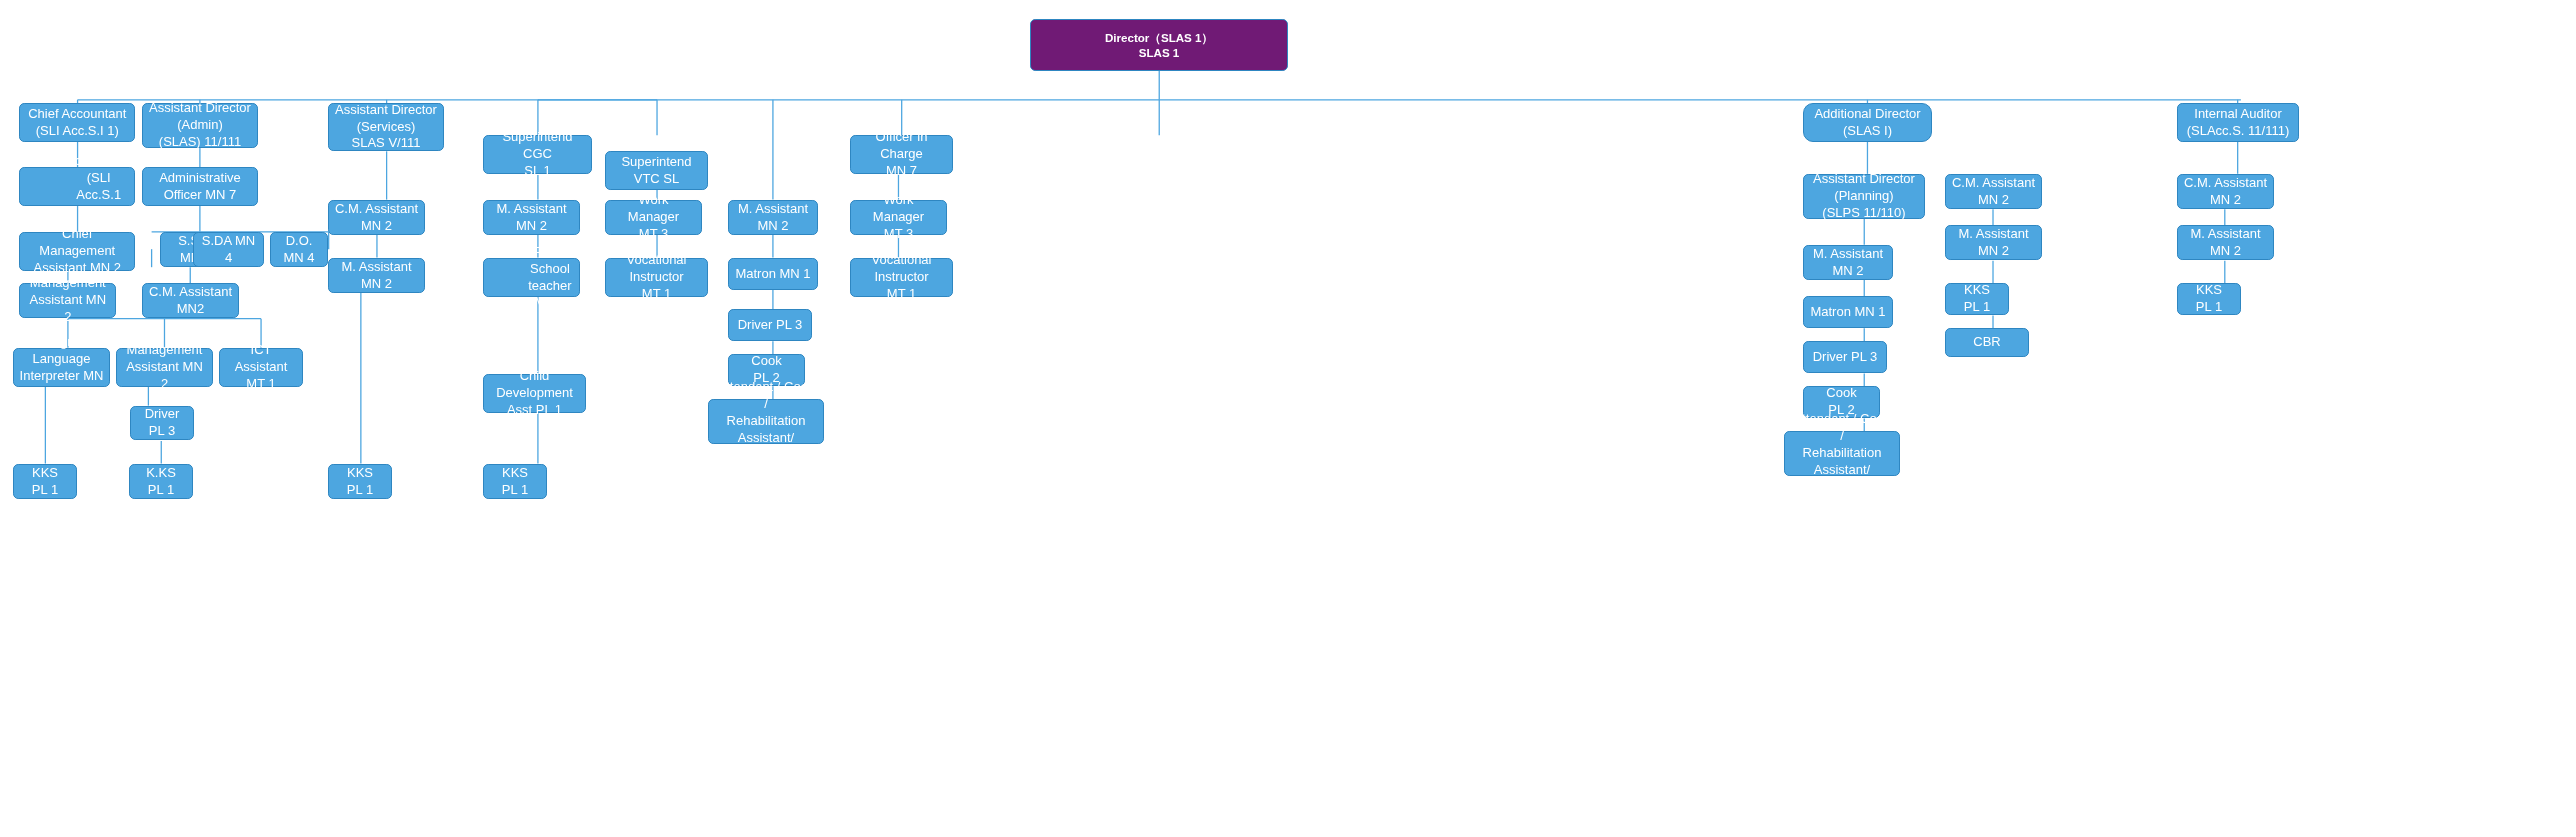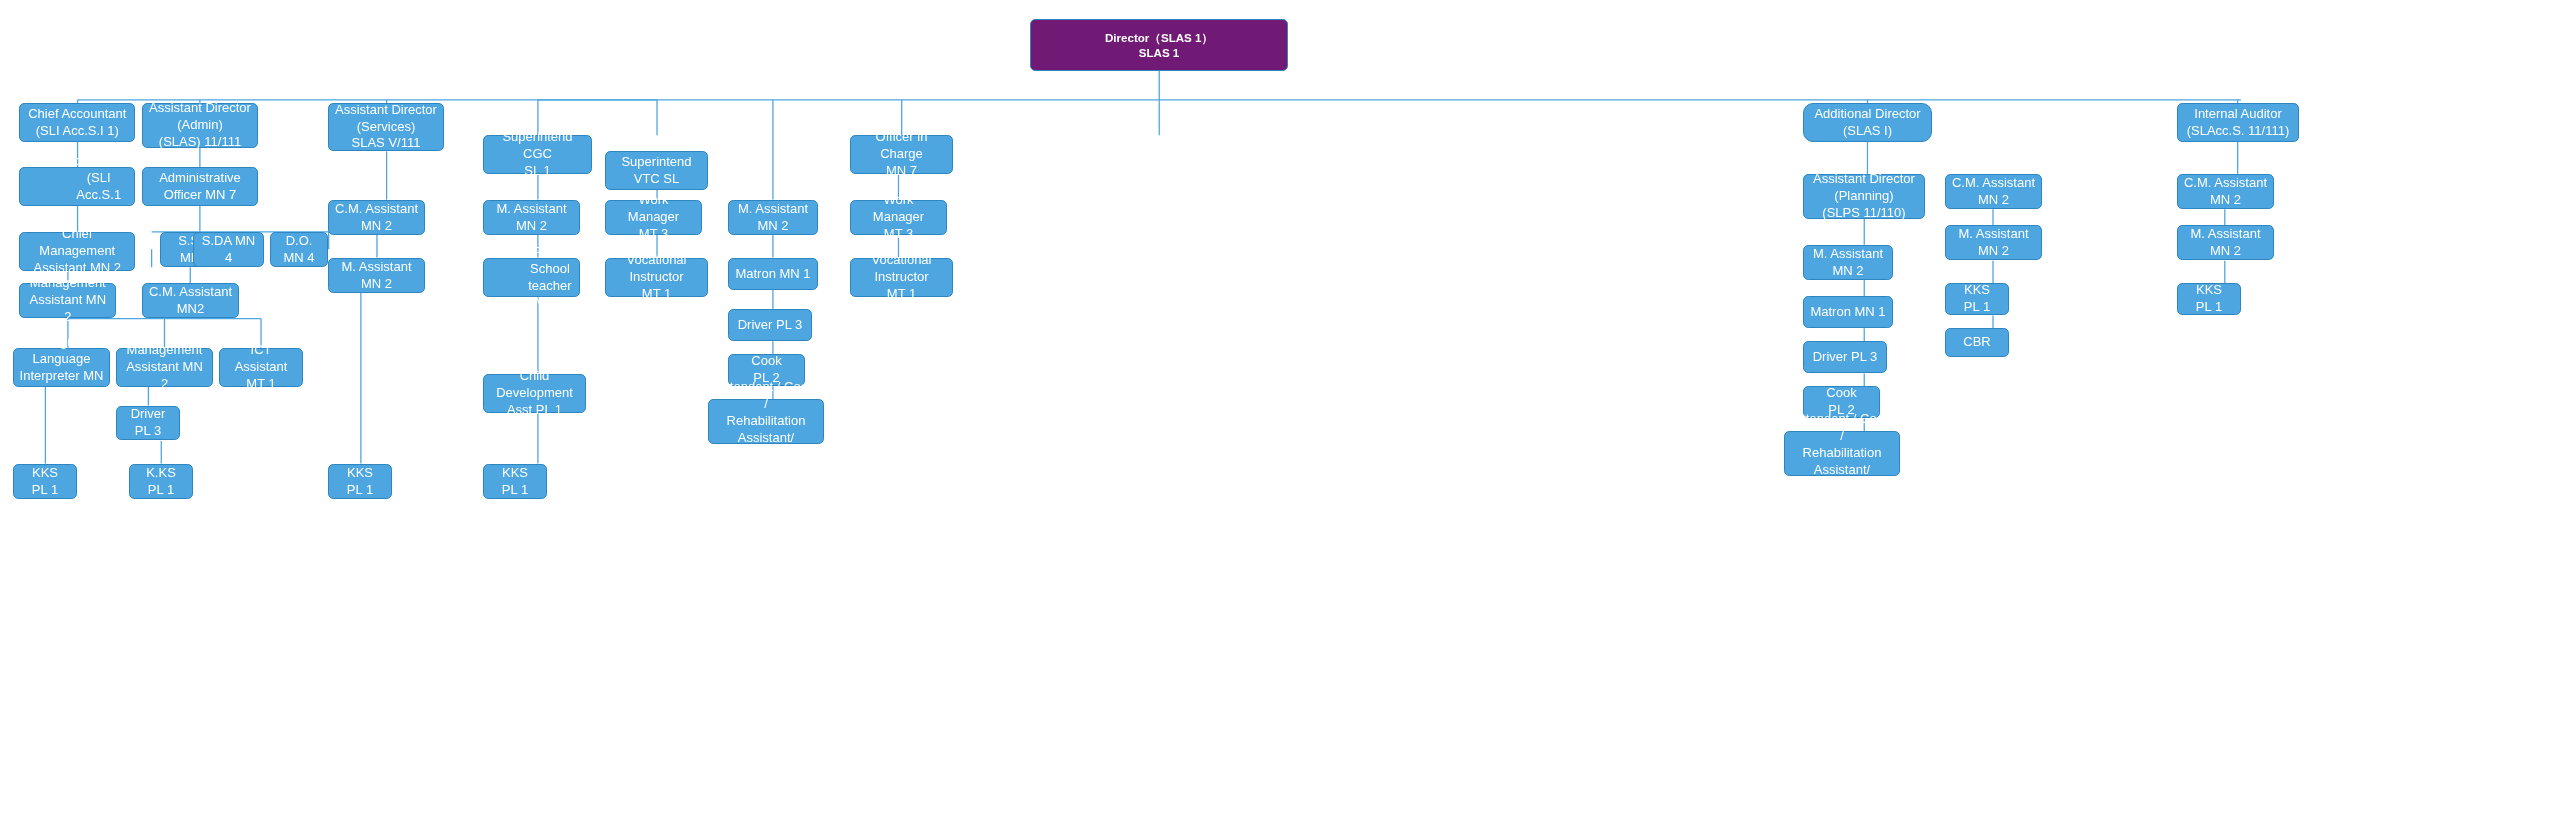--- a/index.html
+++ b/index.html
@@ -143,21 +143,21 @@
     <div class="box" style="left: 19.3px; top: 232px; width: 116px; height: 39px;">Chief Management<br>Assistant MN 2</div>
     <div class="box" style="left: 142px; top: 167px; width: 116px; height: 39px;">Administrative<br>Officer MN 7</div>
     <div class="box" style="left: 116px; top: 232px; width: 71px; height: 35px; margin-left: 44px;">S.S.O<br>MN 5</div>
     <div class="box" style="left: 193px; top: 232px; width: 71px; height: 35px;">S.DA MN 4</div>
     <div class="box" style="left: 270px; top: 232px; width: 58px; height: 35px;">D.O.<br>MN 4</div>
     <div class="box" style="left: 142px; top: 283px; width: 97px; height: 35px;">C.M. Assistant<br>MN2</div>
     <div class="box" style="left: 19.3px; top: 283px; width: 97px; height: 35px;">Management<br>Assistant MN 2</div>
     <div class="box" style="left: 13px; top: 348px; width: 97px; height: 39px;">Sign Language<br>Interpreter MN 1</div>
     <div class="box" style="left: 116px; top: 348px; width: 97px; height: 39px;">Management<br>Assistant MN 2</div>
     <div class="box" style="left: 219px; top: 348px; width: 84px; height: 39px;">ICT Assistant<br>MT 1</div>
-    <div class="box" style="left: 116px; top: 406px; width: 64px; height: 34px;">Driver<br>PL 3</div>
+    <div class="box" style="left: 130px; top: 406px; width: 64px; height: 34px;">Driver<br>PL 3</div>
     <div class="box" style="left: 13px; top: 464px; width: 64px; height: 35px;">KKS<br>PL 1</div>
     <div class="box" style="left: 129px; top: 464px; width: 64px; height: 35px;">K.KS<br>PL 1</div>
     <div class="box" style="left: 328px; top: 103px; width: 116px; height: 48px;">Assistant Director<br>(Services)<br>SLAS V/111</div>
     <div class="box" style="left: 328px; top: 200px; width: 97px; height: 35px;">C.M. Assistant<br>MN 2</div>
     <div class="box" style="left: 328px; top: 258px; width: 97px; height: 35px;">M. Assistant<br>MN 2</div>
     <div class="box" style="left: 328px; top: 464px; width: 64px; height: 35px;">KKS<br>PL 1</div>
     <div class="box" style="left: 483px; top: 135px; width: 109px; height: 39px;">Superintend CGC<br>SL 1</div>
     <div class="box" style="left: 483px; top: 200px; width: 97px; height: 35px;">M. Assistant<br>MN 2</div>
     <div class="box" style="left: 483px; top: 258px; width: 97px; height: 39px; padding-left: 42px;">Pre – School<br>teacher MN 1</div>
     <div class="box" style="left: 483px; top: 374px; width: 103px; height: 39px;">Child Development<br>Asst PL 1</div>
@@ -176,19 +176,19 @@
     <div class="box" style="left: 1803px; top: 103px; width: 129px; height: 39px; border-radius: 10px;">Additional Director<br>(SLAS I)</div>
     <div class="box" style="left: 1803px; top: 174px; width: 122px; height: 45px;">Assistant Director<br>(Planning)<br>(SLPS 11/110)</div>
     <div class="box" style="left: 1803px; top: 245px; width: 90px; height: 35px;">M. Assistant<br>MN 2</div>
     <div class="box" style="left: 1803px; top: 296px; width: 90px; height: 32px;">Matron MN 1</div>
     <div class="box" style="left: 1803px; top: 341px; width: 84px; height: 32px;">Driver PL 3</div>
     <div class="box" style="left: 1803px; top: 386px; width: 77px; height: 32px;">Cook<br>PL 2</div>
     <div class="box" style="left: 1784px; top: 431px; width: 116px; height: 45px;">Attendant / Cook /<br>Rehabilitation Assistant/<br>K.KS PL K</div>
     <div class="box" style="left: 1945px; top: 174px; width: 97px; height: 35px;">C.M. Assistant<br>MN 2</div>
     <div class="box" style="left: 1945px; top: 225px; width: 97px; height: 35px;">M. Assistant<br>MN 2</div>
     <div class="box" style="left: 1945px; top: 283px; width: 64px; height: 32px;">KKS<br>PL 1</div>
-    <div class="box" style="left: 1945px; top: 328px; width: 64px; height: 29px;">CBR</div>
+    <div class="box" style="left: 1945px; top: 328px; width: 84px; height: 29px;">CBR</div>
     <div class="box" style="left: 2177px; top: 103px; width: 122px; height: 39px;">Internal Auditor<br>(SLAcc.S. 11/111)</div>
     <div class="box" style="left: 2177px; top: 174px; width: 97px; height: 35px;">C.M. Assistant<br>MN 2</div>
     <div class="box" style="left: 2177px; top: 225px; width: 97px; height: 35px;">M. Assistant<br>MN 2</div>
     <div class="box" style="left: 2177px; top: 283px; width: 64px; height: 32px;">KKS<br>PL 1</div>
   </div>
 
 
 </body></html>

